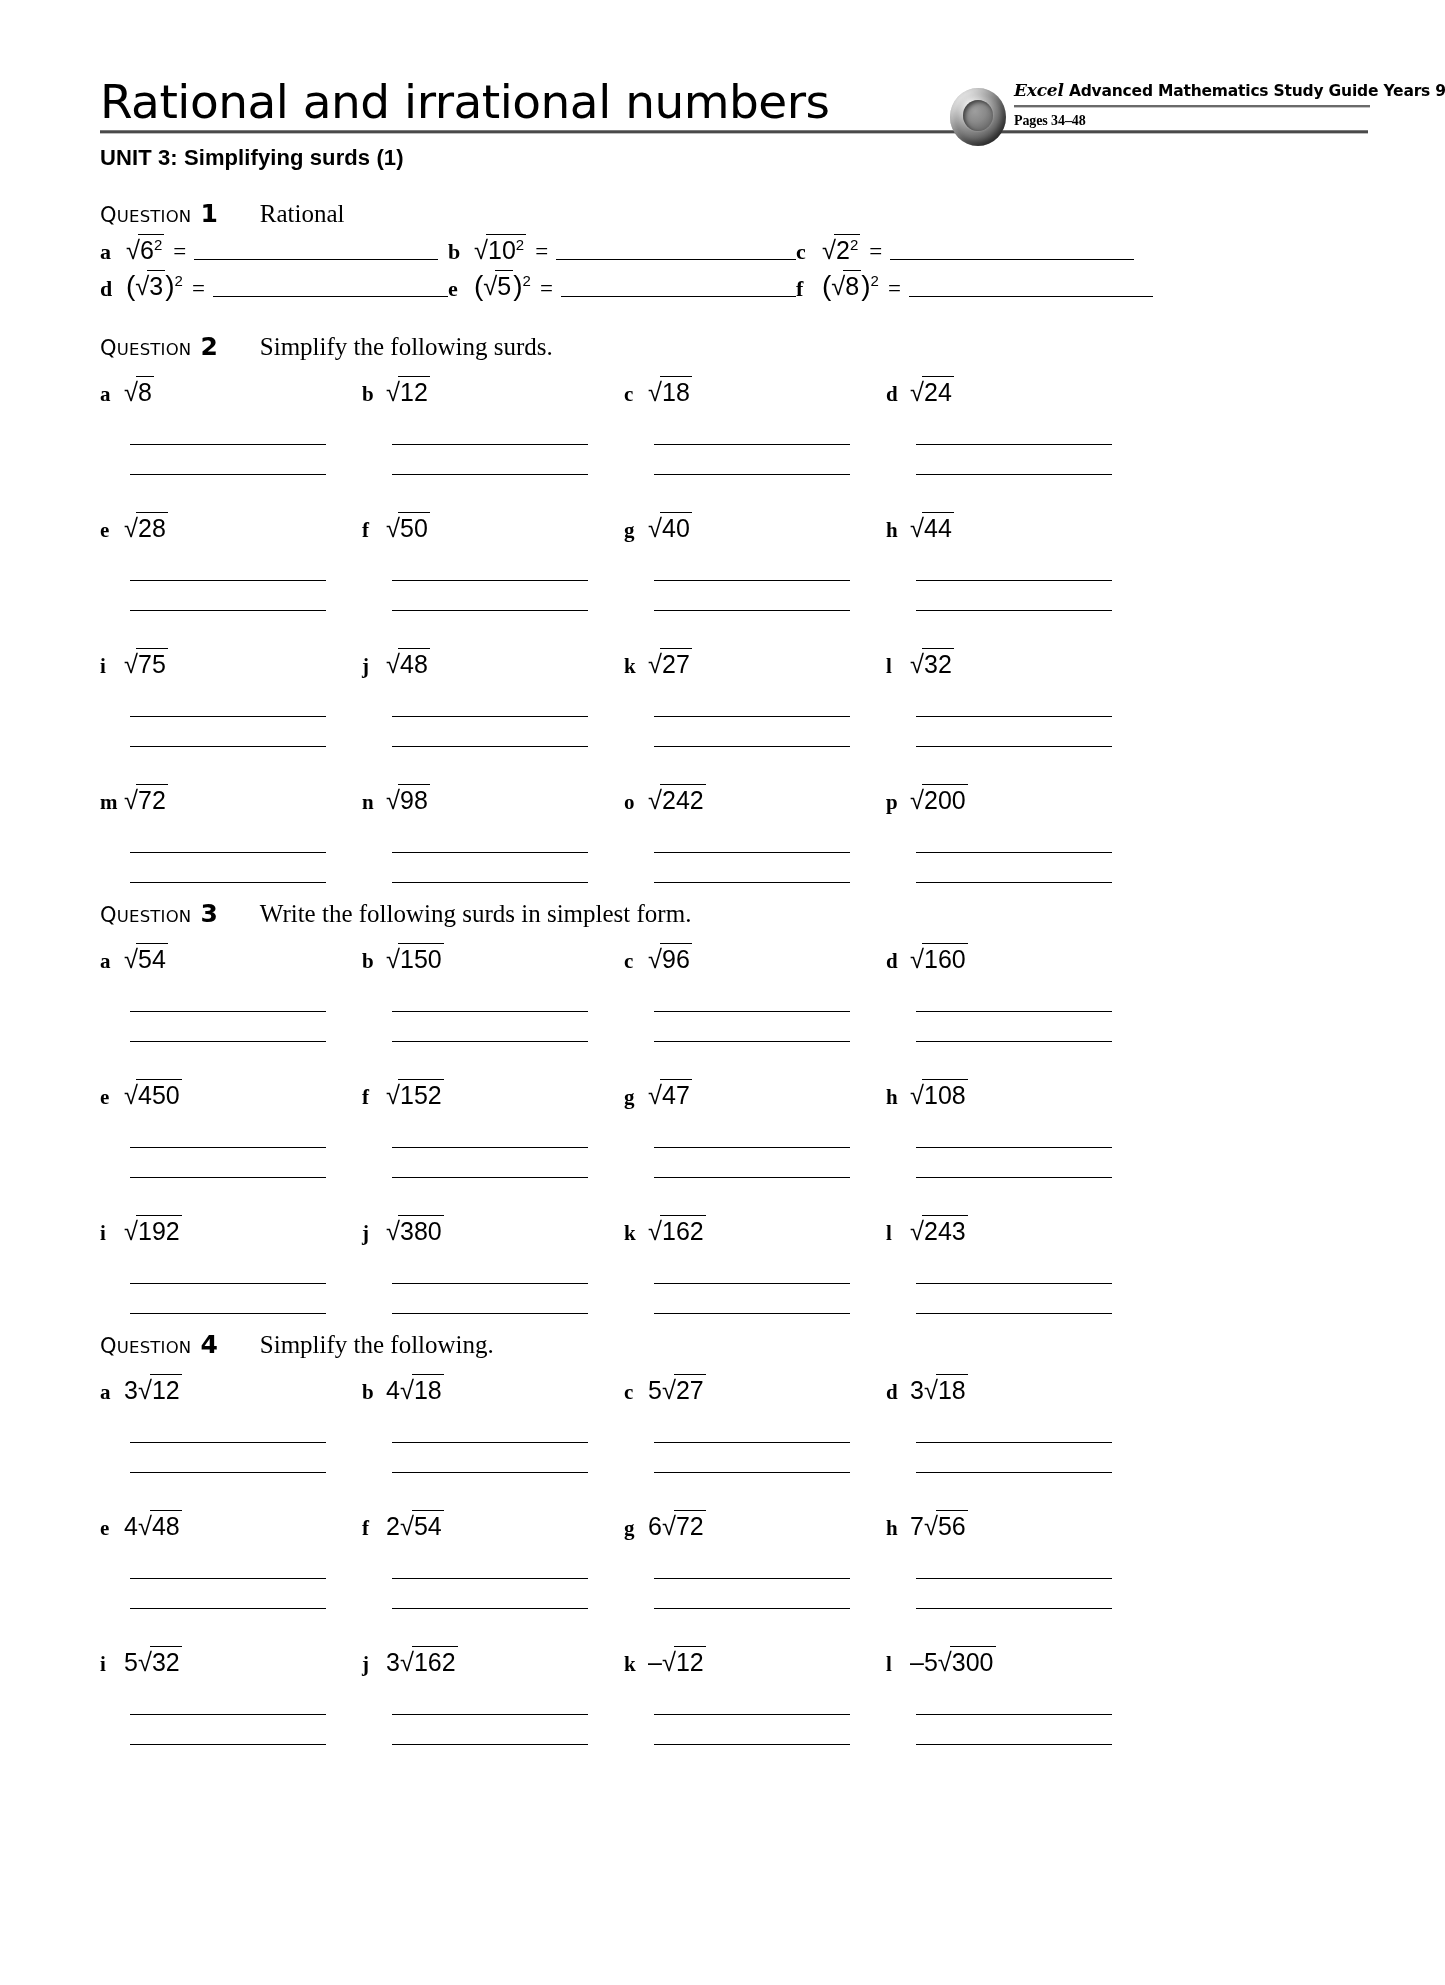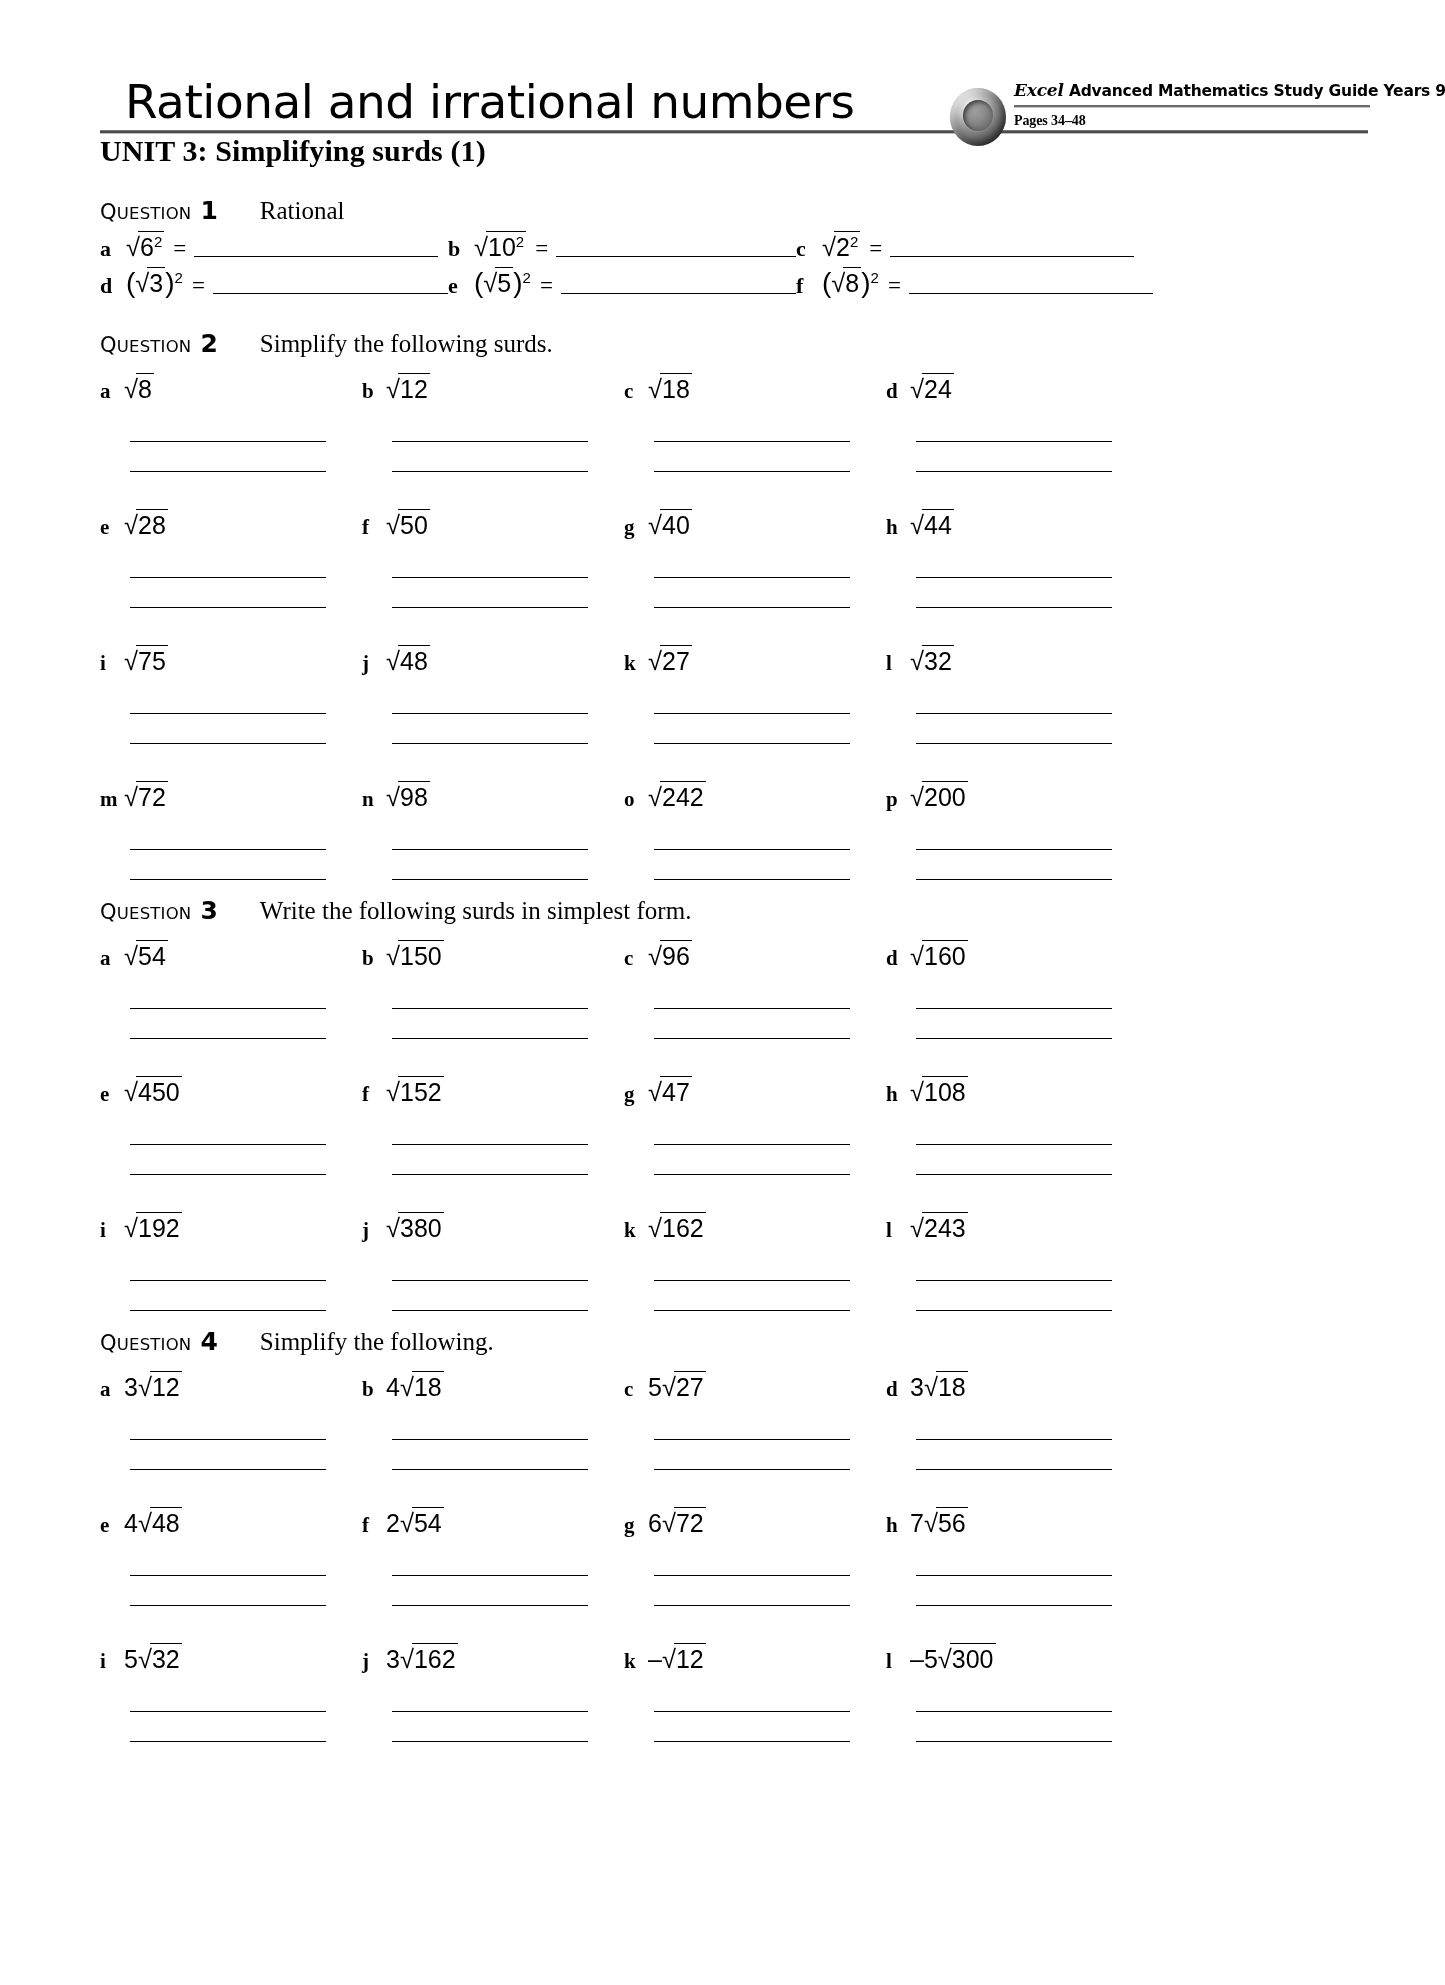--- a/index.html
+++ b/index.html
@@ -15,32 +15,32 @@
 
   
   .header { position:relative; margin:78px 75px 0 100px; }
   .title {
     font-family:"DejaVu Sans", sans-serif;
     font-size:47px;
     font-weight:400;
     letter-spacing:-0.5px;
     line-height:1.02;
     white-space:nowrap;
-    margin-left:25px;
   }
   .title-rule {
     margin-top:4px;
     height:4px;
     background:linear-gradient(to bottom,#7a7a7a 0 1px,#4a4a4a 1px 3px,#bdbdbd 3px 4px);
     width:1268px;
   }
   .unit {
-    font-family:Liberation Serif, serif;
+    font-family:Liberation Sans, sans-serif;
     font-weight:bold;
-    font-size:30px;
+    font-size:22px;
+    margin-top:11px;
     letter-spacing:0.1px;
   }
 
   
   .badge { position:absolute; right:0; top:2px; width:420px; height:72px; }
   .badge-ball {
     position:absolute; left:0; top:8px; width:56px; height:58px; border-radius:50%;
     background:
       radial-gradient(circle at 36% 30%, #f4f4f4 0%, #c9c9c9 22%, #8d8d8d 45%, #5e5e5e 66%, #3a3a3a 86%, #2a2a2a 100%);
     box-shadow:inset -3px -3px 6px rgba(0,0,0,.45), inset 3px 3px 5px rgba(255,255,255,.55);

